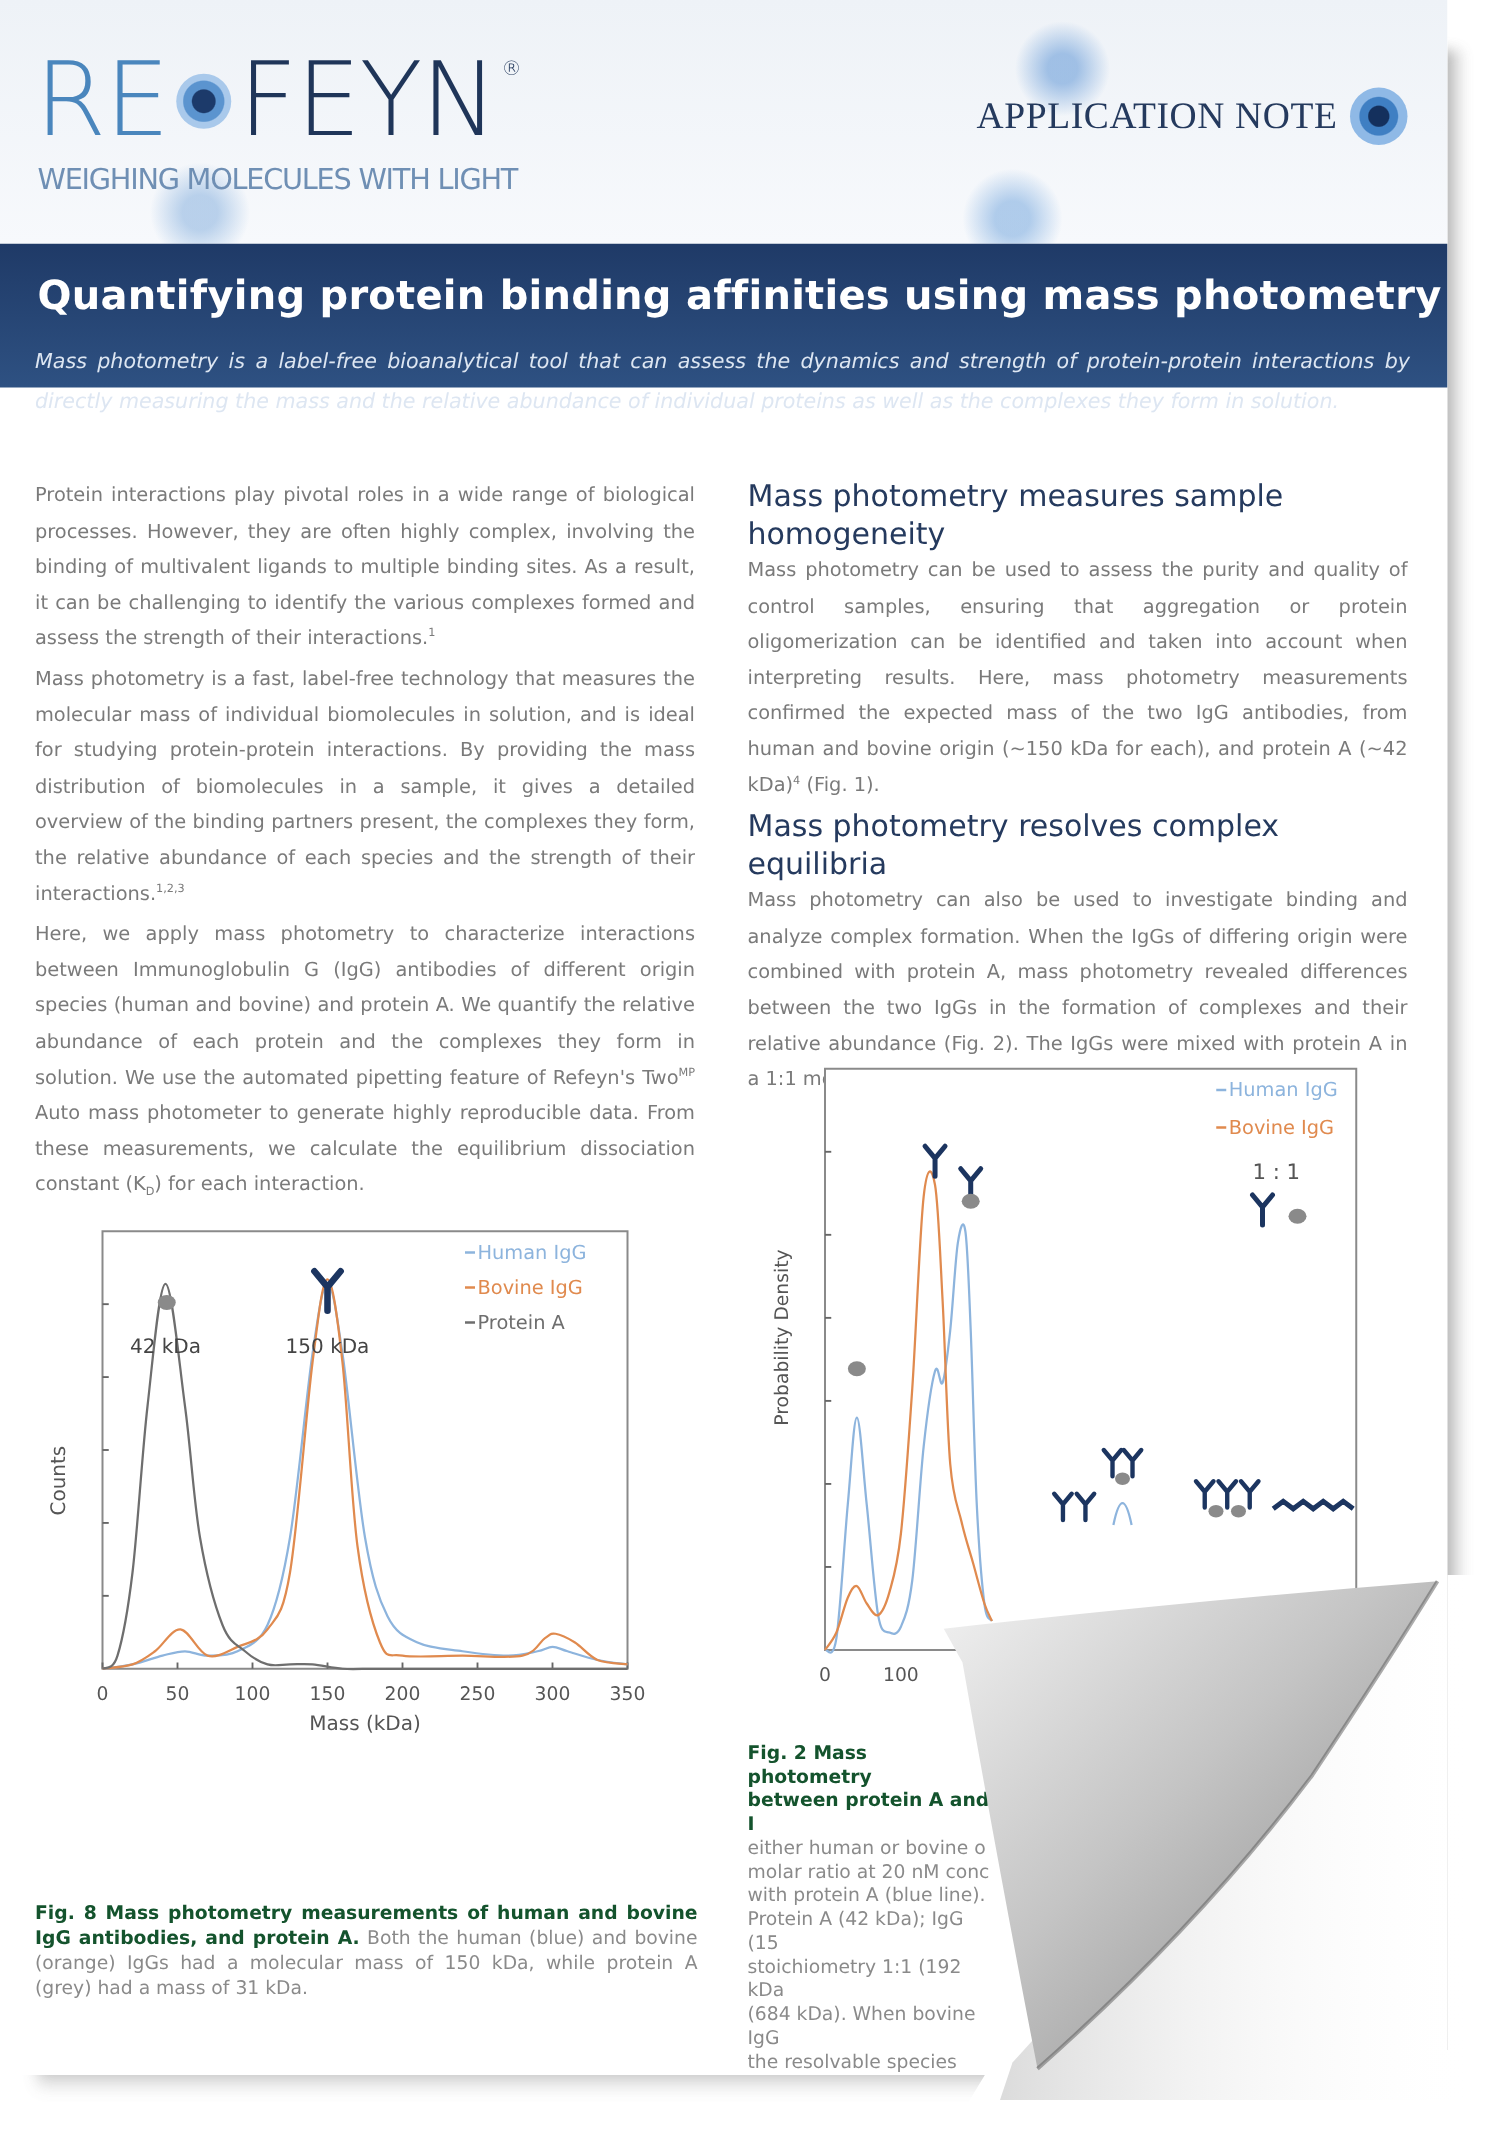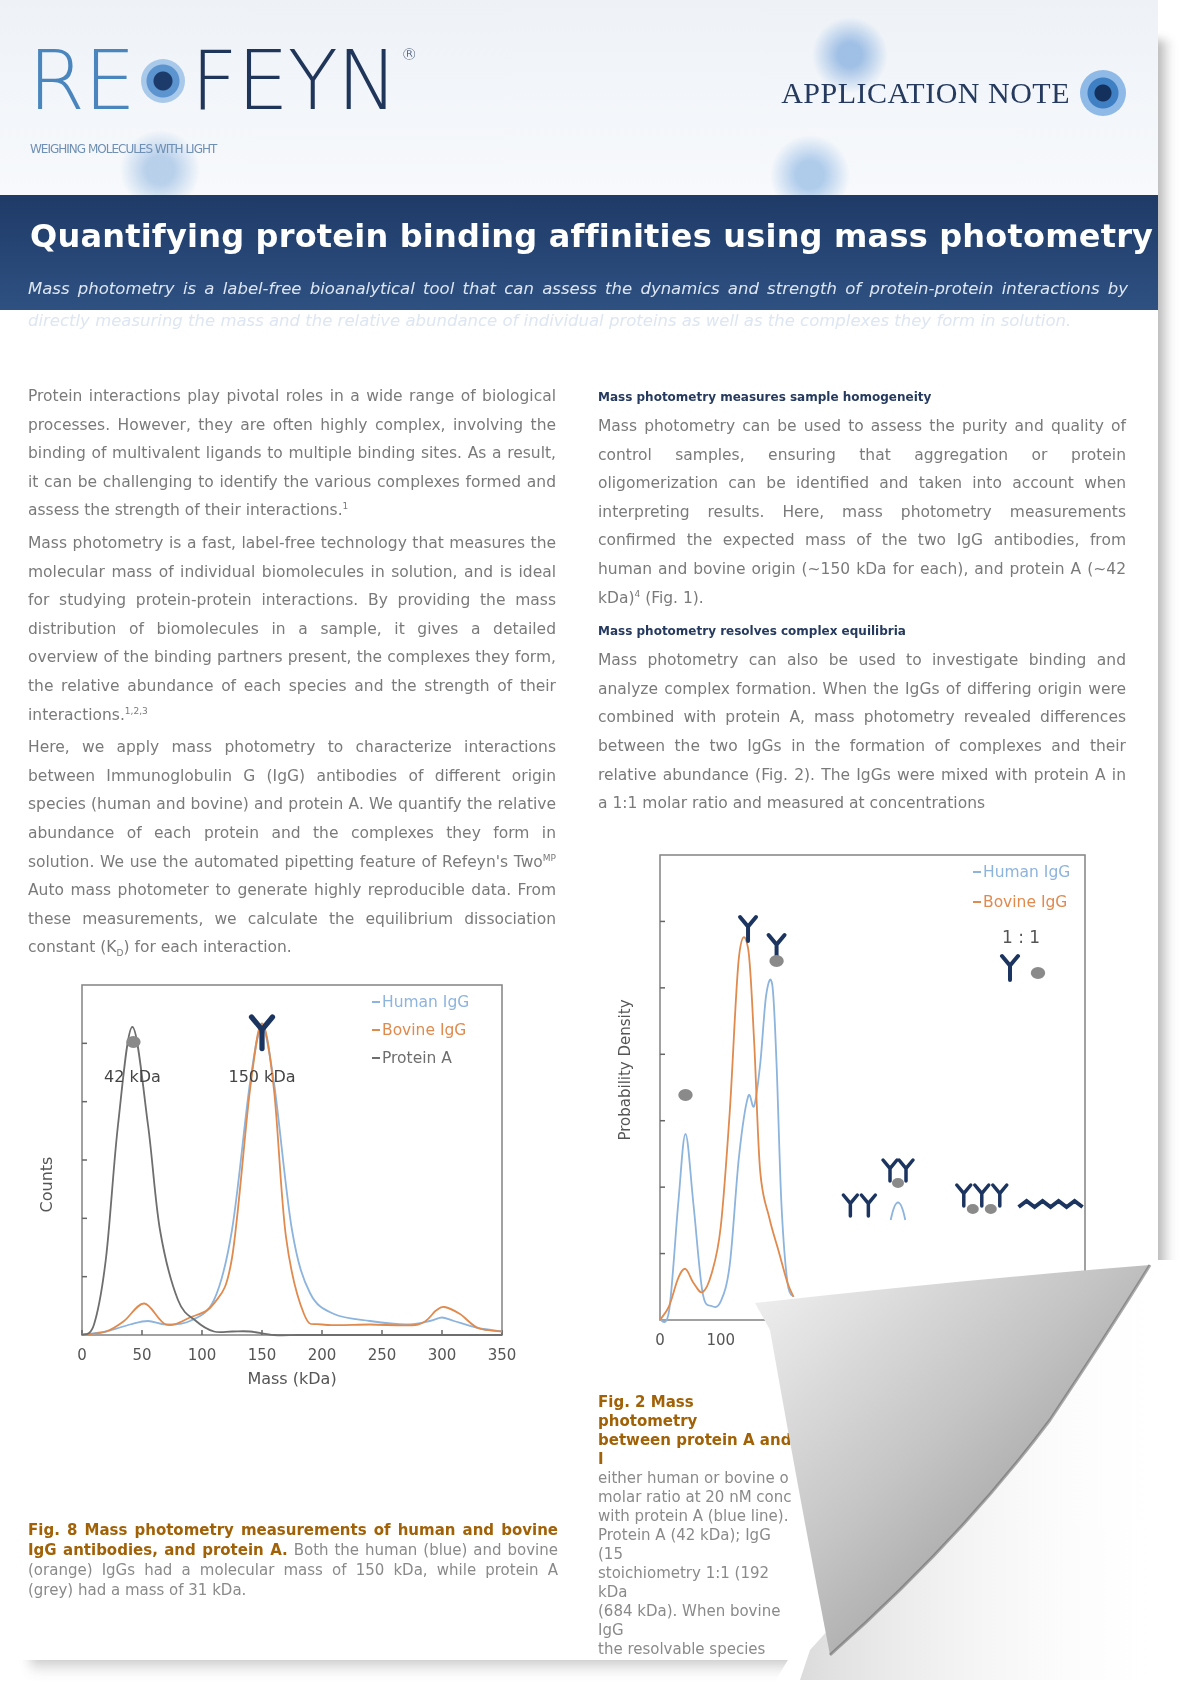--- a/index.html
+++ b/index.html
@@ -30,49 +30,49 @@
                 radial-gradient(circle at 810px 175px, rgba(90,150,215,.45) 0 14px, rgba(255,255,255,0) 40px),
                 linear-gradient(#eef2f7, #f7f9fc);
   }
   .logo { position: absolute; left: 28px; top: 40px; }
   .logo-word { font-family: "DejaVu Sans", sans-serif; font-size: 82px; font-weight: 300; letter-spacing: -1px; line-height: 1; display: flex; align-items: center; }
   .logo-re { color: #4a86bd; }
   .logo-feyn { color: #1f3559; text-align: center; }
   .logo-dot { display: inline-block; width: 44px; height: 44px; border-radius: 50%; margin: 0 6px;
     background: radial-gradient(circle, #1c3a6a 0 9px, #5b94cf 10px 16px, #a9c9eb 17px 22px); }
   .logo-reg { font-size: 16px; color: #1f3559; position: relative; top: -26px; margin-left: 4px; }
-  .logo-tag { font-size: 12px; color: #6f8fb4; letter-spacing: -1px; margin-top: 20px; margin-left: 2px; }
+  .logo-tag { font-size: 23px; color: #6f8fb4; letter-spacing: -1px; margin-top: 9px; margin-left: 2px; }
   .app-note { position: absolute; right: 32px; top: 70px; display: flex; align-items: center; gap: 10px; font-family: Liberation Serif, serif; }
   .app-note-text { font-size: 30px; color: #253a5e; letter-spacing: .5px; }
   .app-note-dot { width: 46px; height: 46px; border-radius: 50%;
     background: radial-gradient(circle, #14305d 0 8px, #3f7fc3 9px 15px, #8fb9e6 16px 23px); }
 
   
   .band {
     position: absolute; left: 0; top: 195px; width: 1158px; height: 115px;
     background: linear-gradient(#1f3a67, #2e5182);
   }
   .band-title { position: absolute; left: 30px; top: 22px; font-size: 32px; font-weight: bold; color: #ffffff; letter-spacing: .2px; white-space: nowrap; }
   .band-sub { position: absolute; left: 28px; top: 78px; width: 1100px; font-size: 16.5px; font-style: italic; color: #dde6f2; line-height: 32px; text-align: justify; }
 
   
   .col { position: absolute; font-size: 15.5px; color: #7a7a7a; line-height: 28.6px; text-align: justify; }
   .col p { margin-bottom: 4px; }
   .col-left { left: 28px; top: 382px; width: 528px; }
   .col-right { left: 598px; top: 382px; width: 528px; }
-  .section-h { font-size: 12px; font-weight: bold; color: #253a5e; line-height: 30px; text-align: left; }
+  .section-h { font-size: 24px; font-weight: normal; color: #253a5e; line-height: 30px; text-align: left; }
   sup { font-size: 9px; line-height: 0; }
 
   
   .fig { position: absolute; }
   .fig svg { display: block; overflow: visible; }
   .fig1 { left: 30px; top: 985px; width: 530px; height: 520px; }
   .fig2 { left: 600px; top: 855px; width: 540px; height: 520px; }
   .caption { position: absolute; font-size: 15px; line-height: 20px; color: #8a8a8a; }
-  .caption b { color: #a16207; }
+  .caption b { color: #14532d; }
   .caption1 { left: 28px; top: 1520px; width: 530px; text-align: justify; }
   .caption2 { left: 598px; top: 1393px; width: 200px; line-height: 19px; }
 
   
   .curl { position: absolute; left: 0; top: 0; width: 1200px; height: 1706px; pointer-events: none; }
 </style>
 </head>
 <body>
 
 <div class="sheet-shadow"></div>

